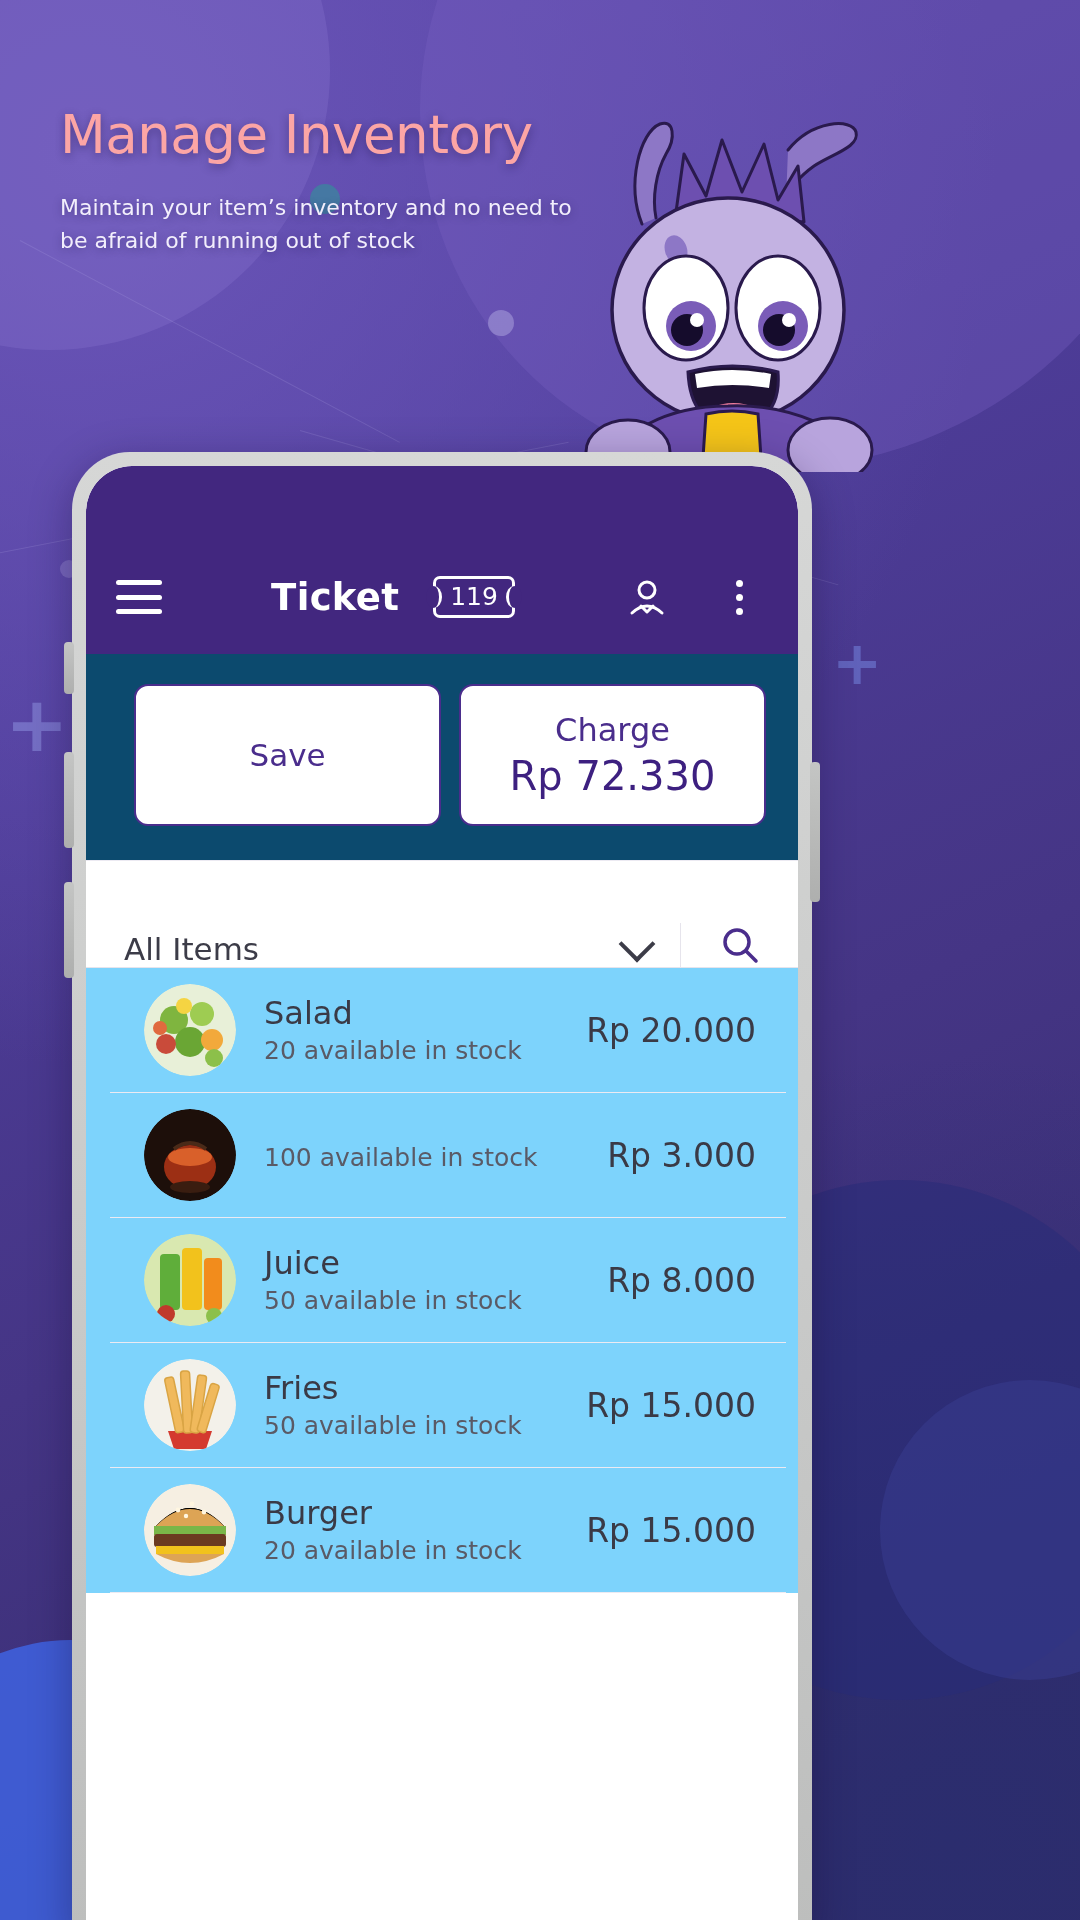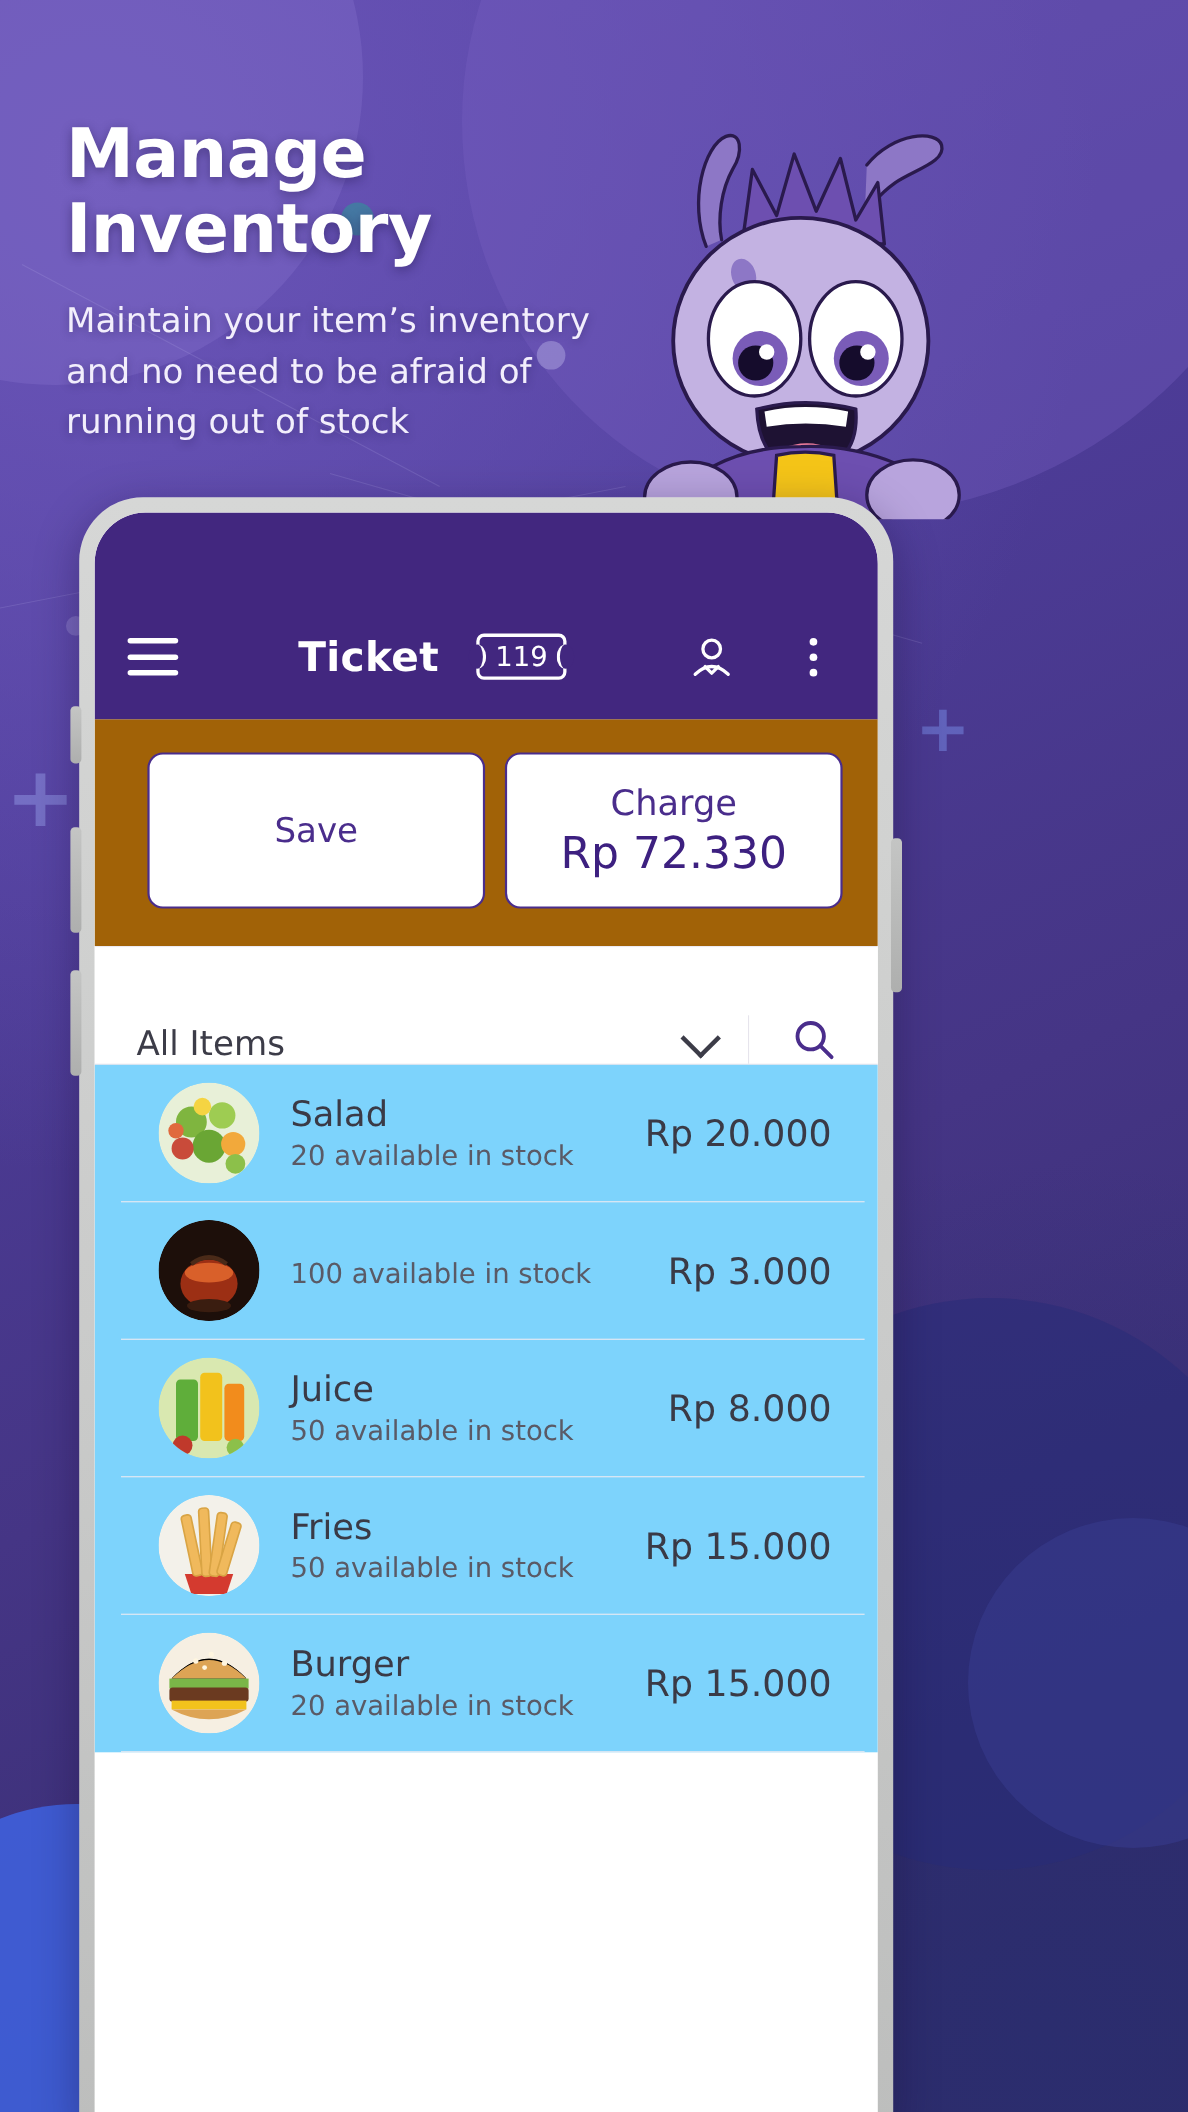--- a/index.html
+++ b/index.html
@@ -37,25 +37,25 @@
   .plus { position:absolute; color:rgba(120,140,230,.55); font-weight:700; }
   .plus1 { left:5px; top:680px; font-size:76px; color:rgba(150,160,235,.45); }
   .plus2 { left:832px; top:628px; font-size:60px; color:rgba(120,140,230,.50); }
 
   
   .mascot { position:absolute; left:556px; top:92px; width:330px; height:380px; }
 
   
   .promo { position:absolute; left:60px; top:106px; width:520px; z-index:5; }
   .promo h1 {
-    font-size:62px; font-weight:bold; color:#ffffff; letter-spacing:-.5px;
+    font-size:53px; font-weight:normal; color:#fca5a5; letter-spacing:-.5px;
     text-shadow:0 3px 10px rgba(30,20,70,.45); line-height:1.1;
   }
   .promo p {
-    margin-top:28px; font-size:31px; line-height:1.48; color:#f2eefc;
+    margin-top:28px; font-size:22px; line-height:1.48; color:#f2eefc;
     text-shadow:0 2px 8px rgba(30,20,70,.35); font-weight:400;
   }
 
   
   .phone {
     position:absolute; left:72px; top:452px; width:740px; height:1480px;
     background:linear-gradient(180deg,#d6d7d6 0%,#c9cac9 55%,#bdbebd 100%);
     border-radius:58px 58px 0 0;
     box-shadow:0 10px 40px rgba(20,10,50,.35);
     padding:14px 14px 0 14px;
@@ -94,21 +94,21 @@
     transform:translateY(-50%); border:3px solid #fff; border-radius:50%;
   }
   .ticket-badge::before { left:-10px; border-left:none; border-top:none; border-bottom:none; }
   .ticket-badge::after { right:-10px; border-right:none; border-top:none; border-bottom:none; }
   .appbar-icons { display:flex; align-items:center; gap:46px; margin-right:6px; }
   .icon-btn { width:46px; height:46px; display:flex; align-items:center; justify-content:center; cursor:pointer; }
   .kebab { display:flex; flex-direction:column; gap:7px; align-items:center; }
   .kebab i { width:7px; height:7px; background:#fff; border-radius:50%; display:block; }
 
   
-  .actions { display:flex; gap:18px; padding:30px 32px 34px 48px; background:#a16207; }
+  .actions { display:flex; gap:18px; padding:30px 32px 34px 48px; background:#0c4a6e; }
   .btn {
     flex:1; border:2px solid #4a2d8c; border-radius:14px; background:#fff;
     height:142px; display:flex; flex-direction:column; align-items:center; justify-content:center;
     cursor:pointer;
   }
   .btn-save-label { color:#4a2d8c; font-size:31px; }
   .btn-charge-label { color:#4a2d8c; font-size:32px; margin-bottom:4px; }
   .btn-charge-amount { color:#3d2080; font-size:40px; }
 
   

